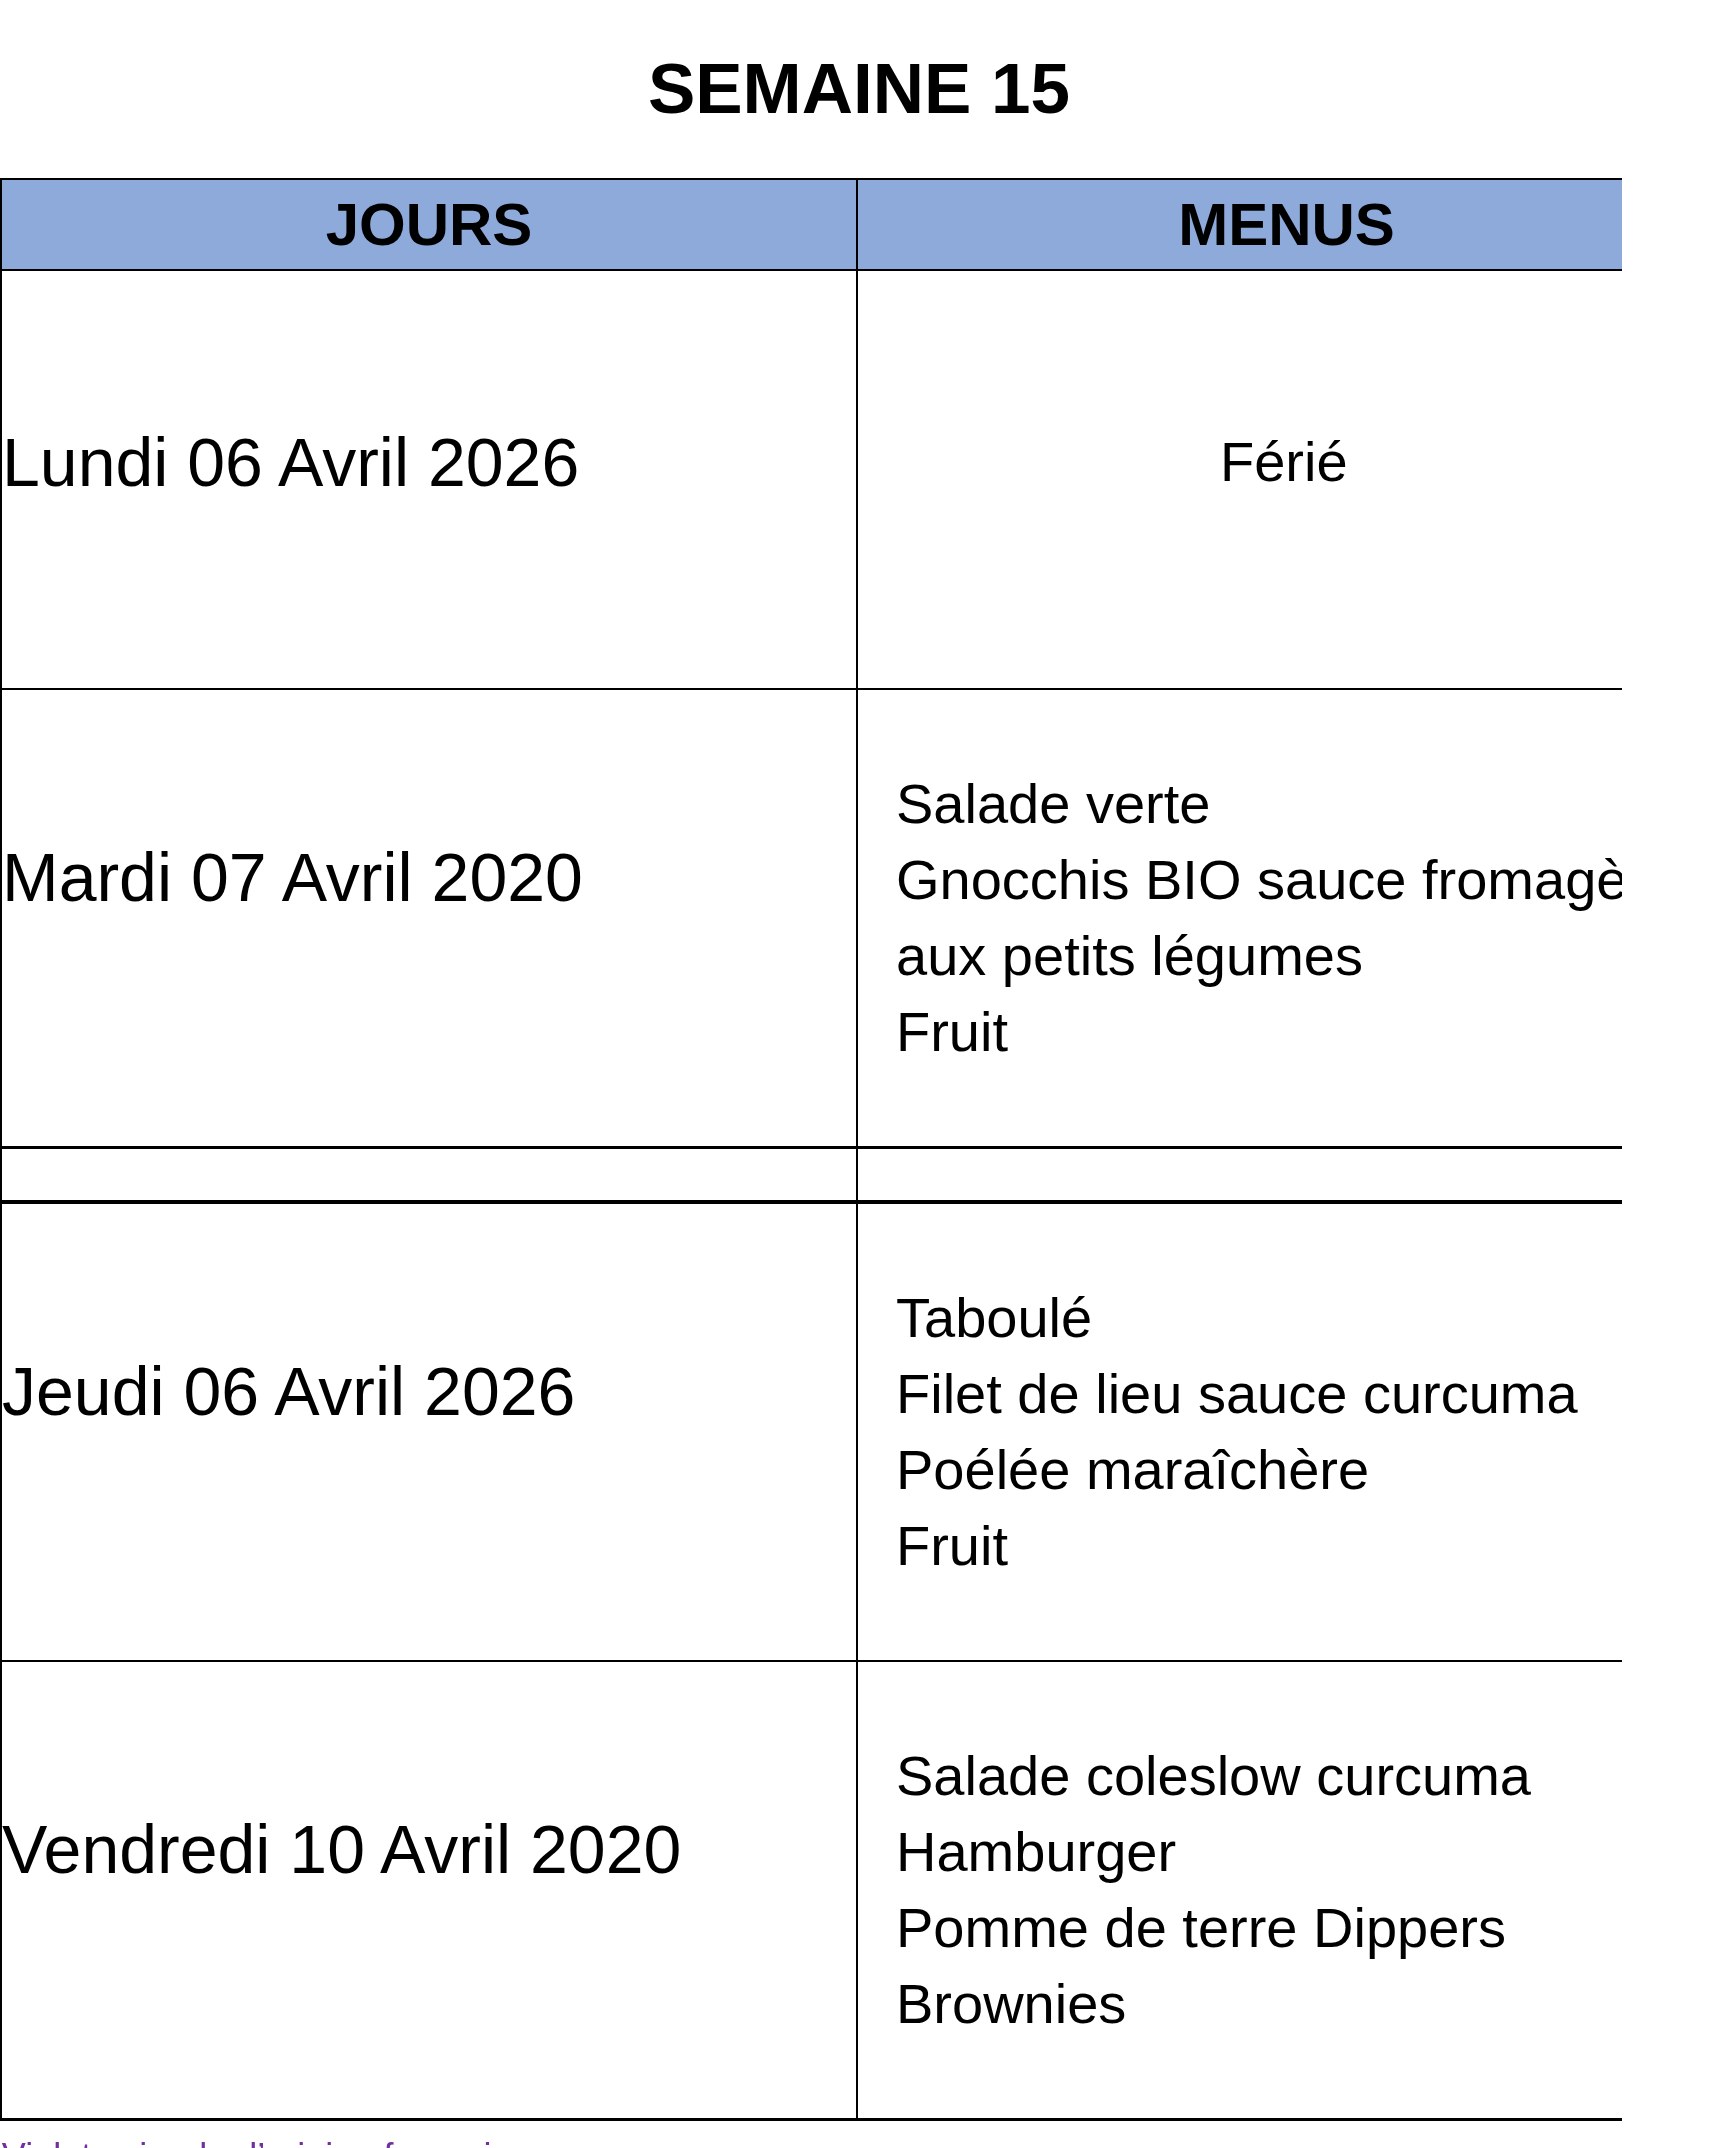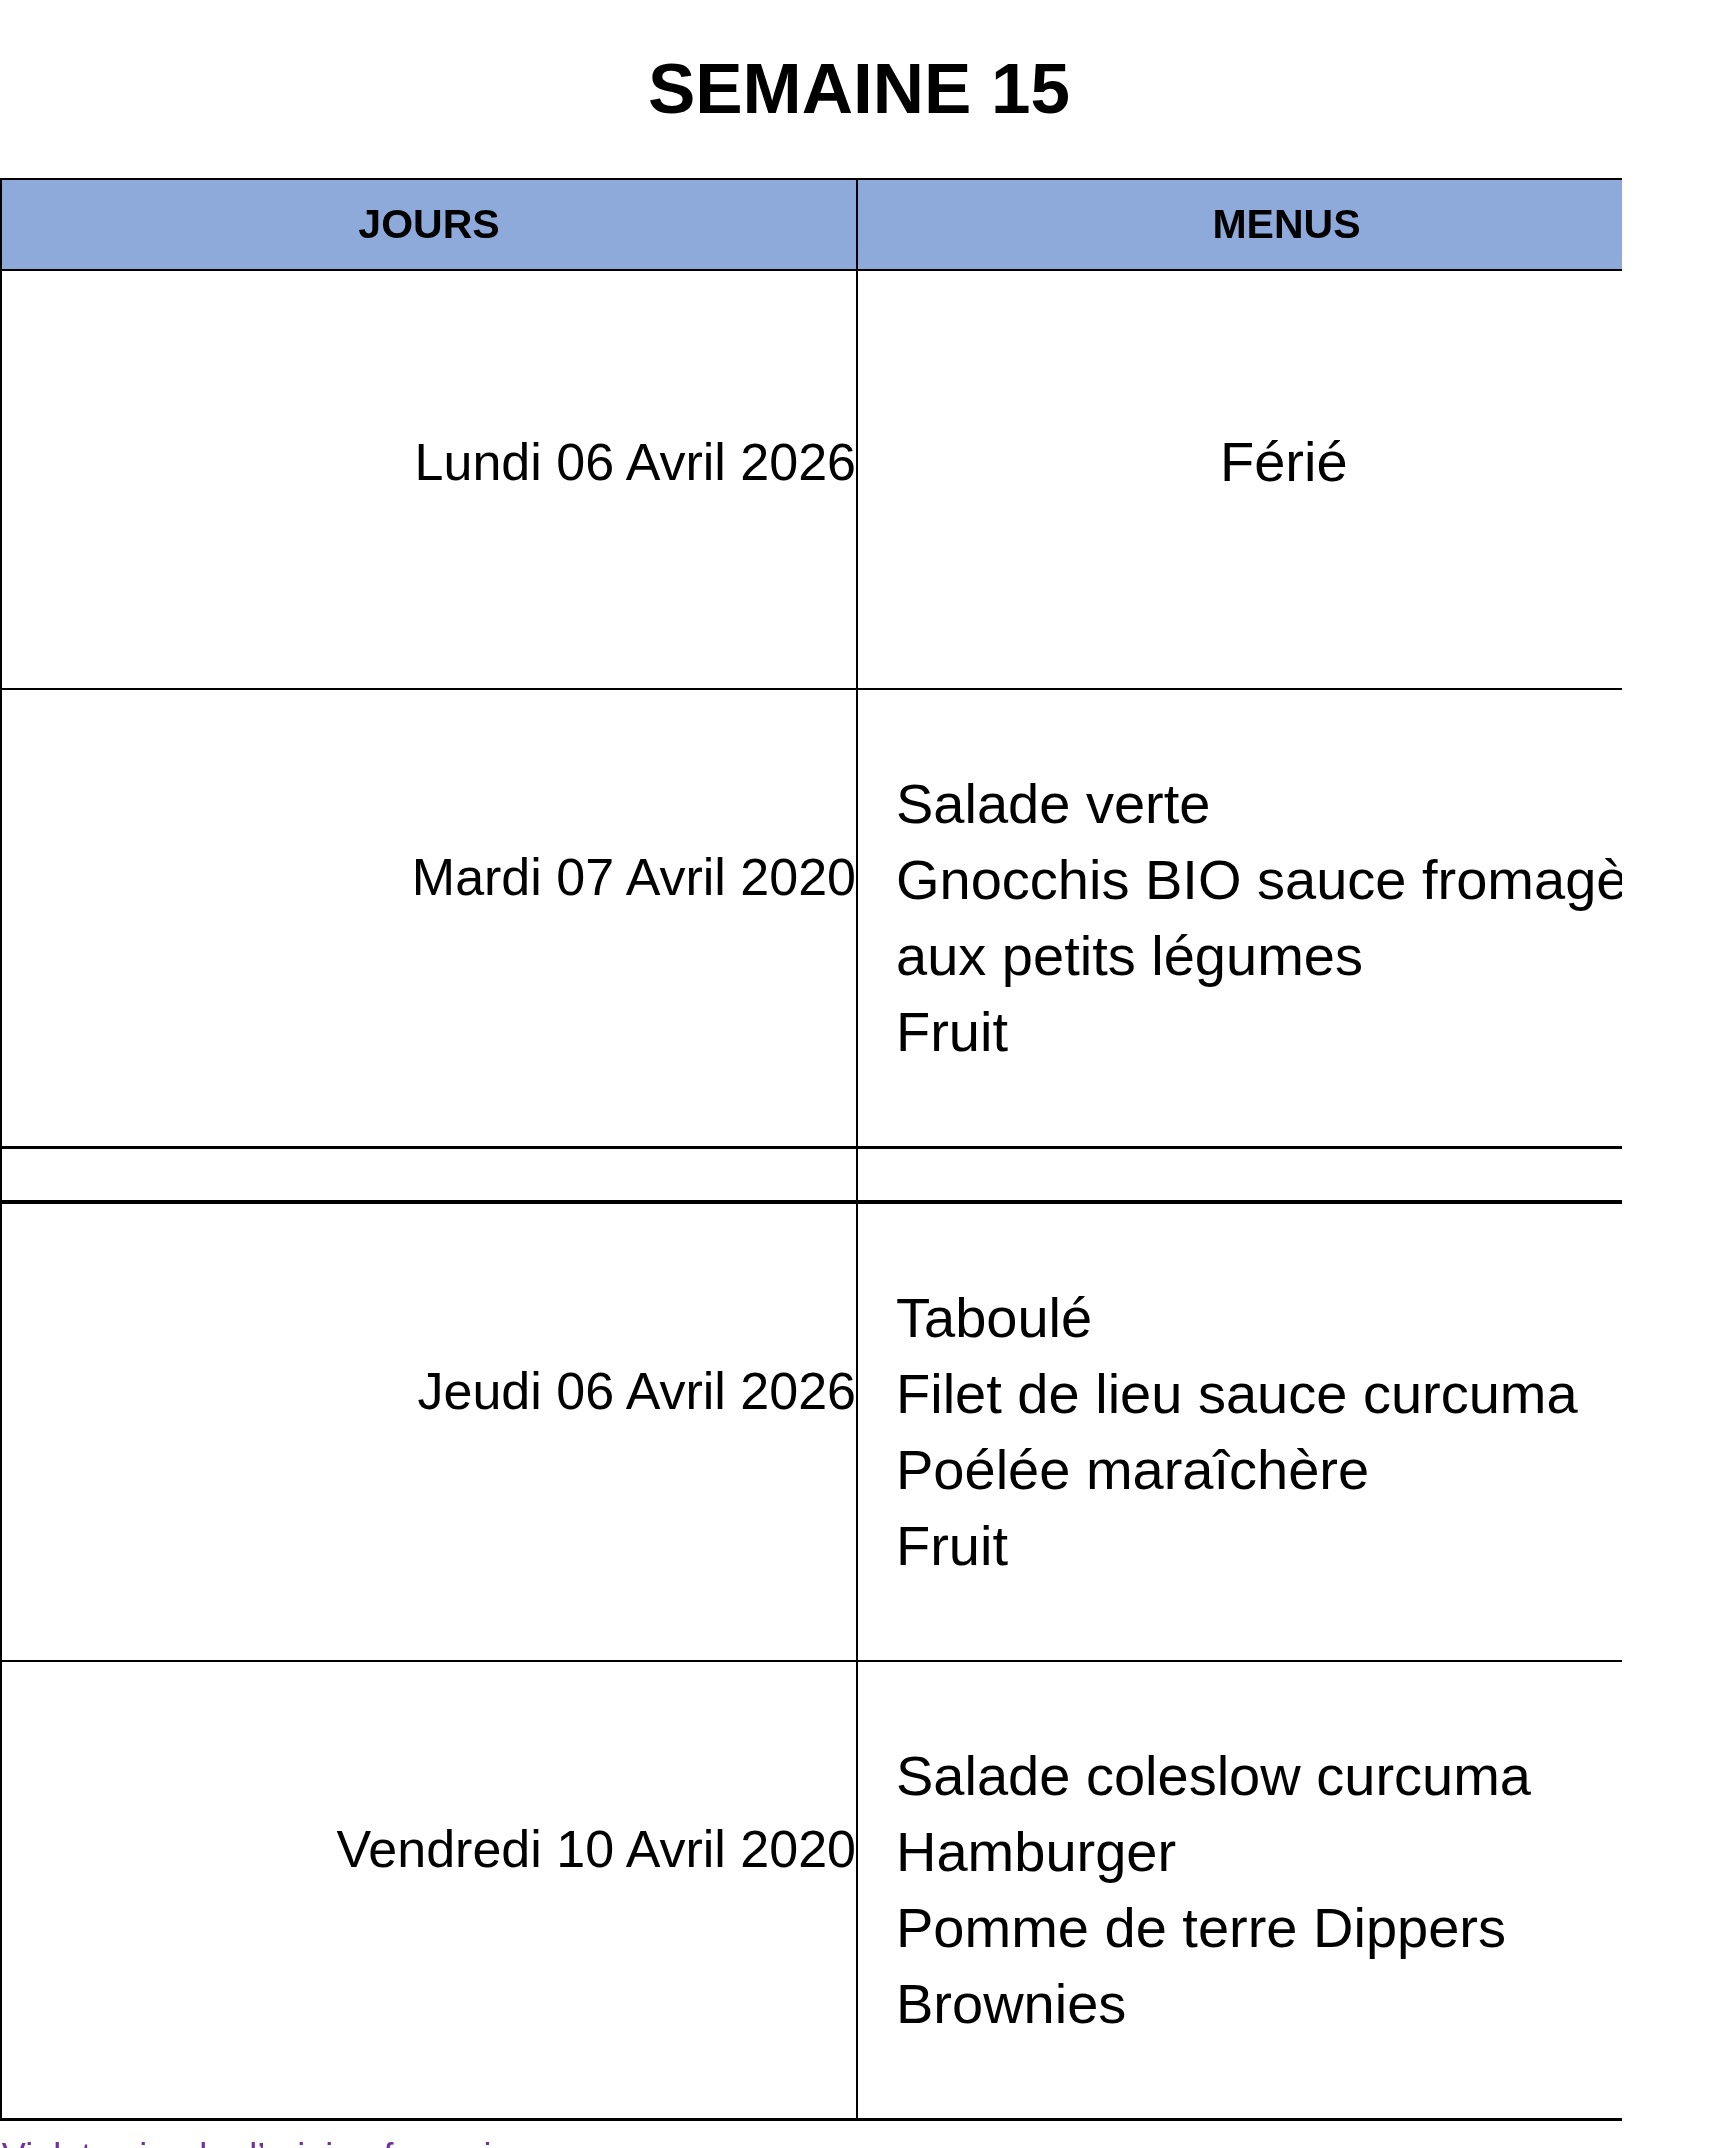--- a/index.html
+++ b/index.html
@@ -37,35 +37,35 @@
   table.menu-table col.c2 { width: 859px; }
   table.menu-table th,
   table.menu-table td {
     border: 2.7px solid #000;
     vertical-align: middle;
     overflow: hidden;
   }
   tr.head-row { height: 91px; }
   tr.head-row th {
     background: #8EAADB;
-    font-size: 41px;
+    font-size: 60px;
     font-weight: bold;
     text-align: center;
   }
   tr.row-1 { height: 419px; }
   tr.row-2 { height: 450px; }
   tr.row-spacer { height: 54px; }
   tr.row-spacer td { border-top: 3.6px solid #000; border-bottom: 4.5px solid #000; }
   tr.row-3 { height: 443px; }
   tr.row-4 { height: 431px; }
   table.menu-table { border-bottom: 3.6px solid #000; }
 
   td.day-cell {
-    font-size: 52px;
-    text-align: right;
+    font-size: 68px;
+    text-align: left;
     white-space: nowrap;
   }
   td.menu-cell {
     font-size: 56px;
     line-height: 76px;
     text-align: left;
     padding-left: 38px;
     padding-right: 5.5px;
     white-space: pre-line;
   }

